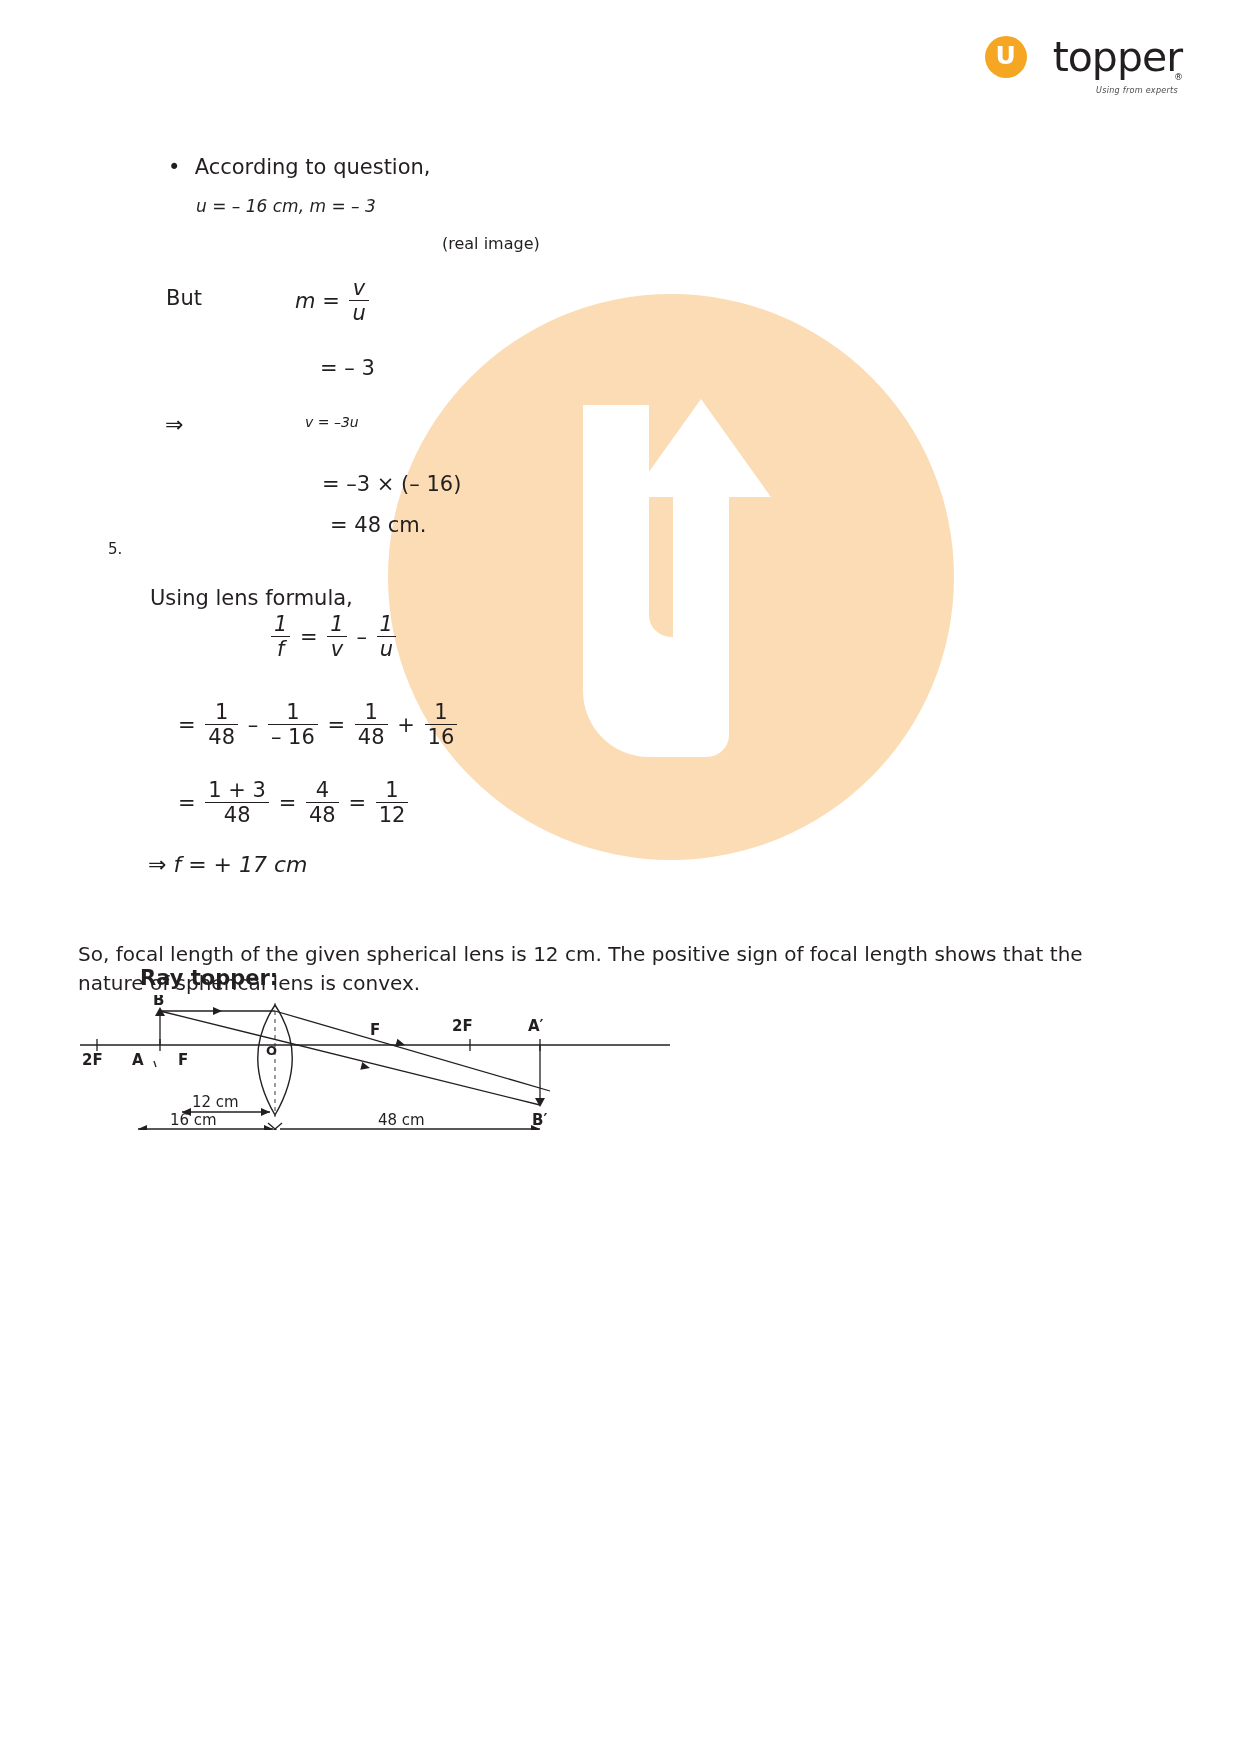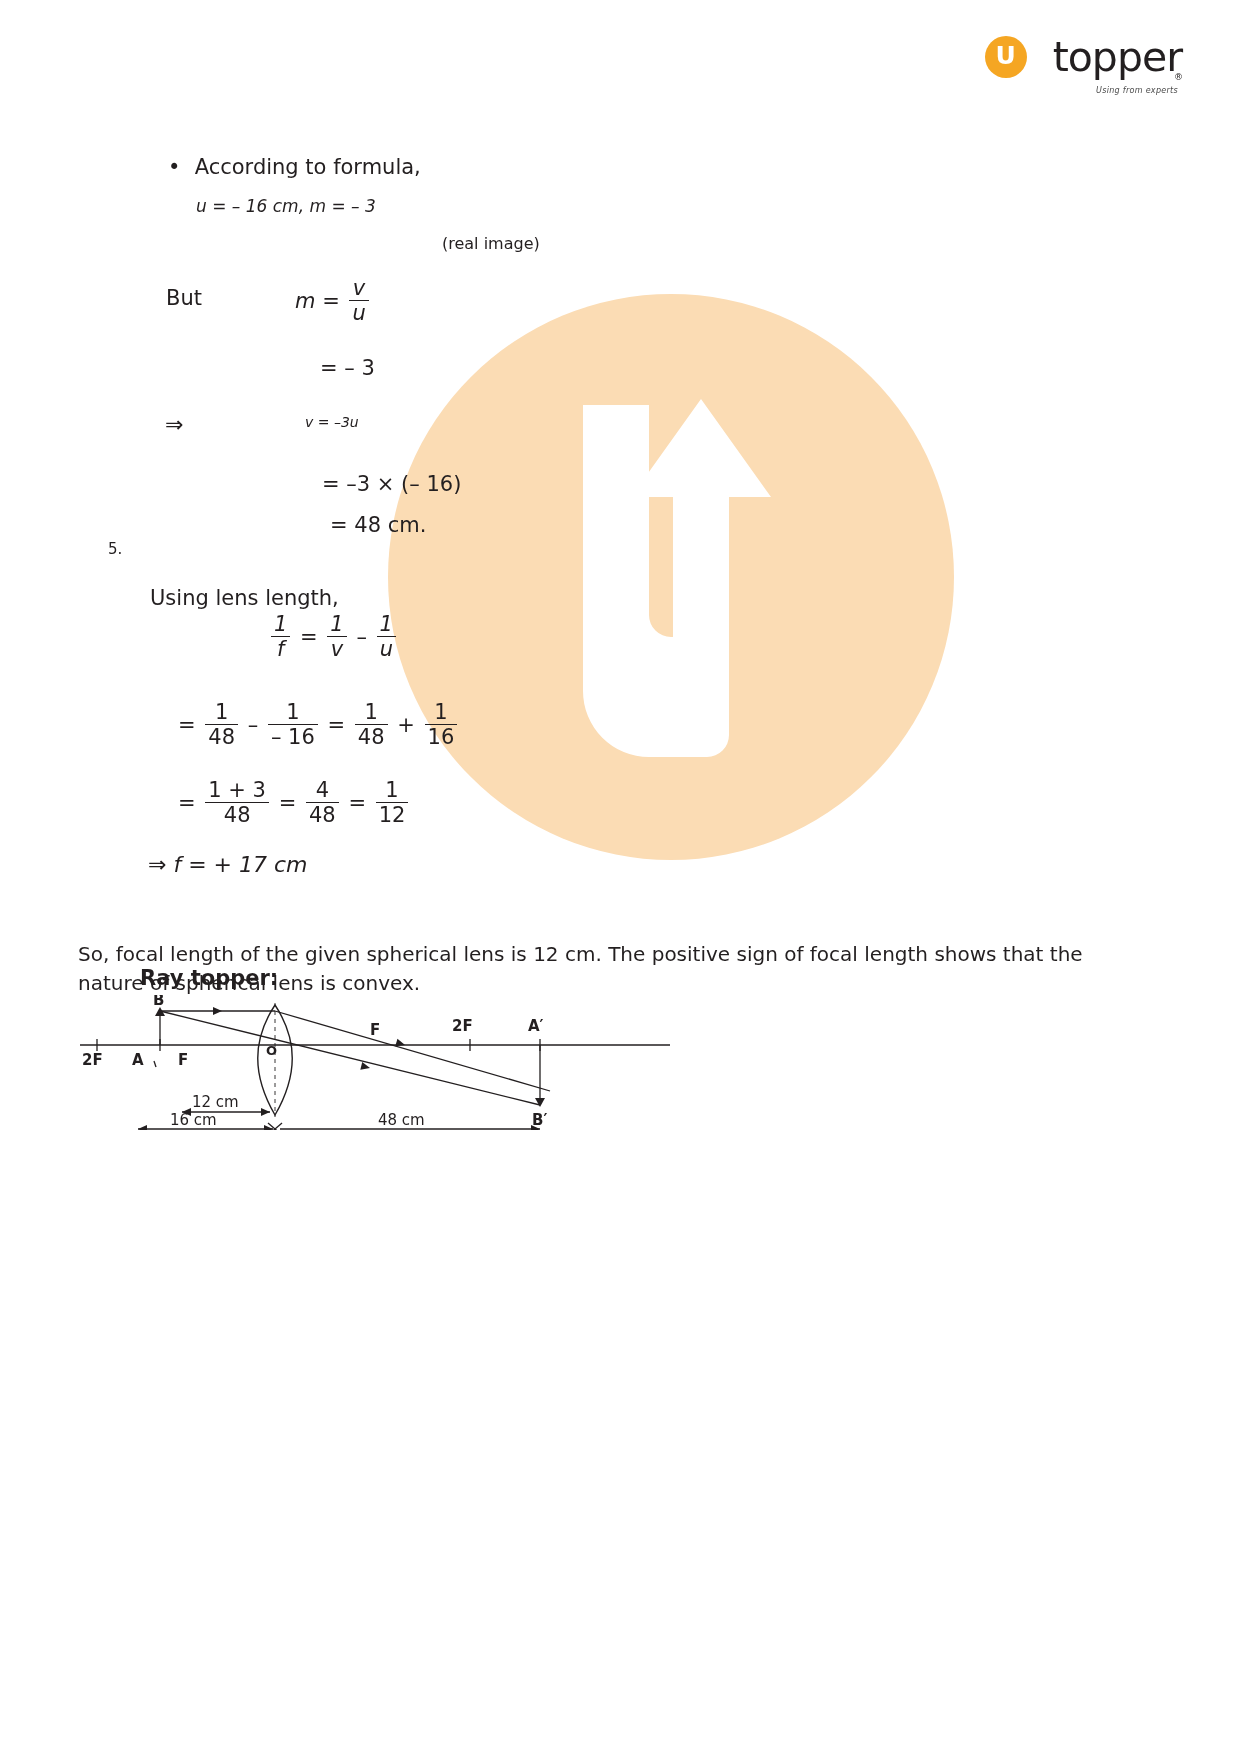--- a/index.html
+++ b/index.html
@@ -171,21 +171,21 @@
     <span class="tagline">Using from experts</span>
   </div>
 </div>
 
 <div id="content">
 
   <div class="abs qnum">5.</div>
 
   <div class="abs bullet-row">
     <span class="dot">•</span>
-    <span>According to formula,</span>
+    <span>According to question,</span>
   </div>
 
   <div class="abs line-u ital">u = – 16 cm, m = – 3</div>
 
   <div class="abs real-image">(real image)</div>
 
   <div class="abs but">But</div>
 
   <div class="abs m-eq">
     <span class="ital inl">m  =</span>
@@ -195,21 +195,21 @@
     </span>
   </div>
 
   <div class="abs eq-m3">= – 3</div>
 
   <div class="abs arrow1">⇒</div>
   <div class="abs v-eq ital">v = –3u</div>
   <div class="abs v-eq2">= –3 × (– 16)</div>
   <div class="abs v-eq3">= 48 cm.</div>
 
-  <div class="abs using">Using lens length,</div>
+  <div class="abs using">Using lens formula,</div>
 
   <div class="abs lensf">
     <span class="frac ital">
       <span class="num">1</span>
       <span class="den">f</span>
     </span>
     <span class="inl">=</span>
     <span class="frac ital">
       <span class="num">1</span>
       <span class="den">v</span>

